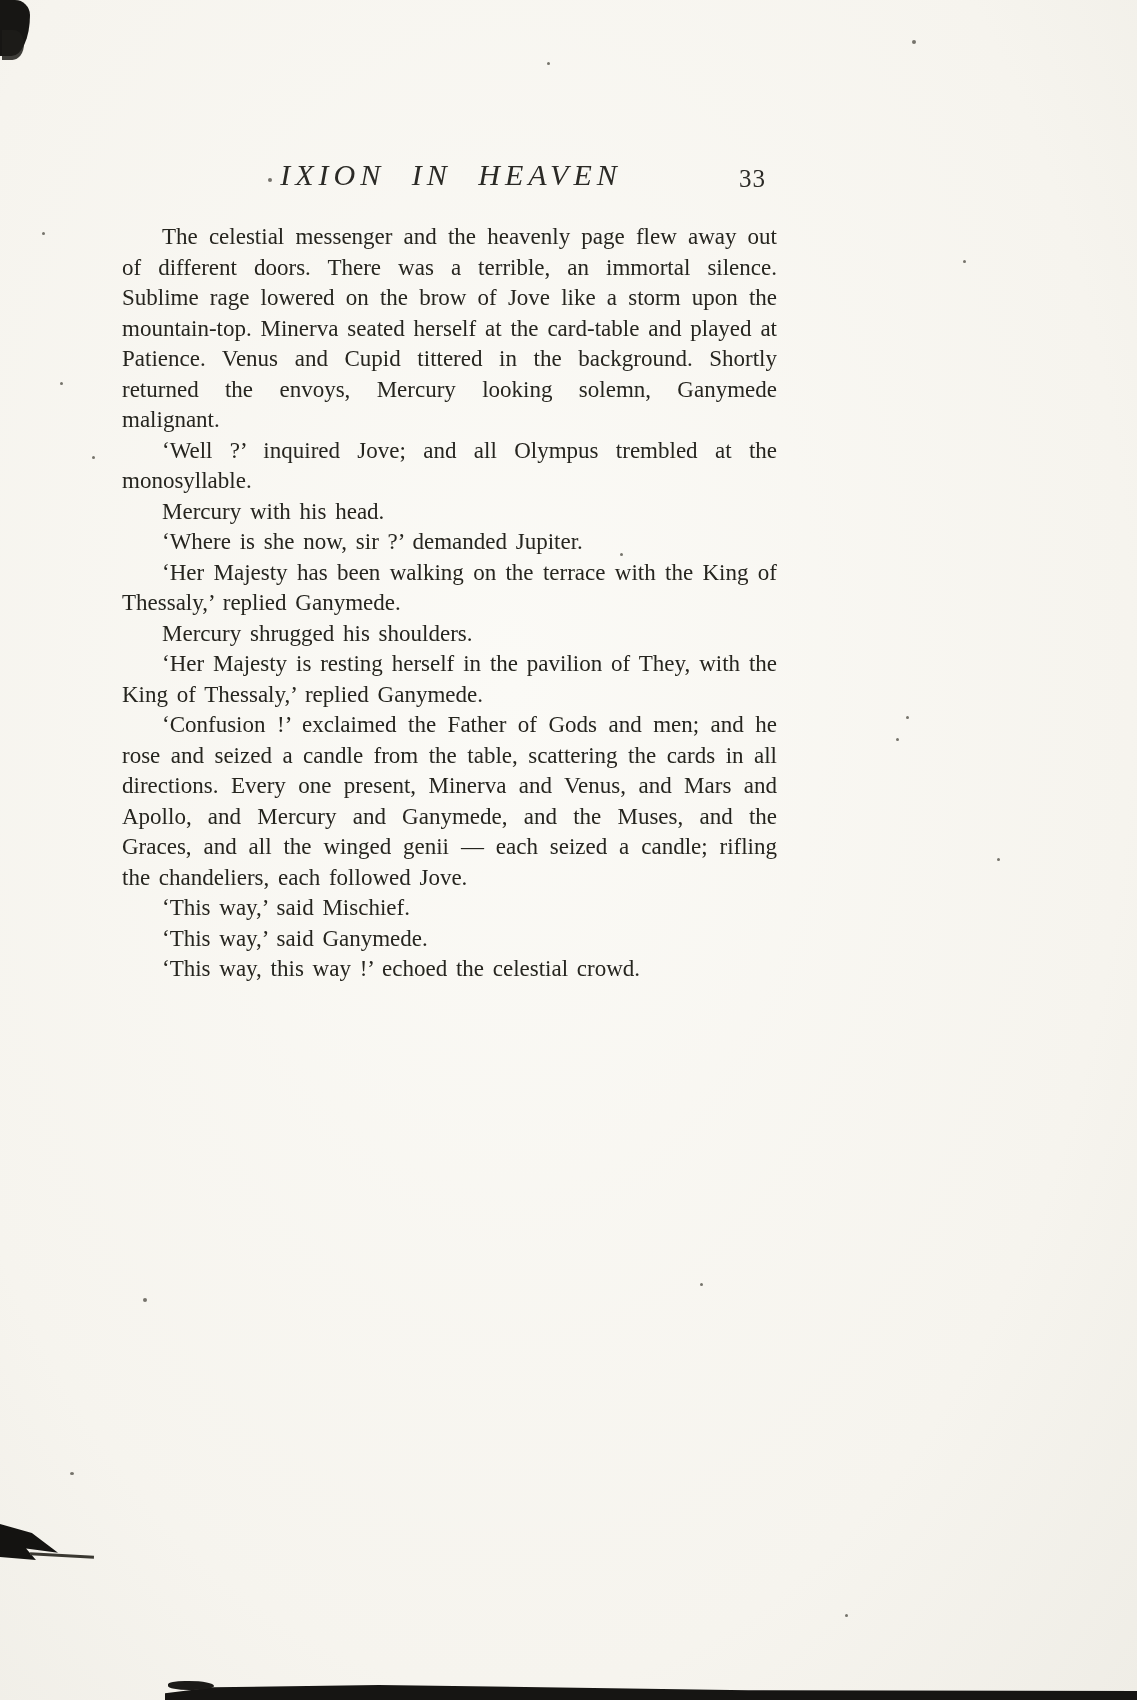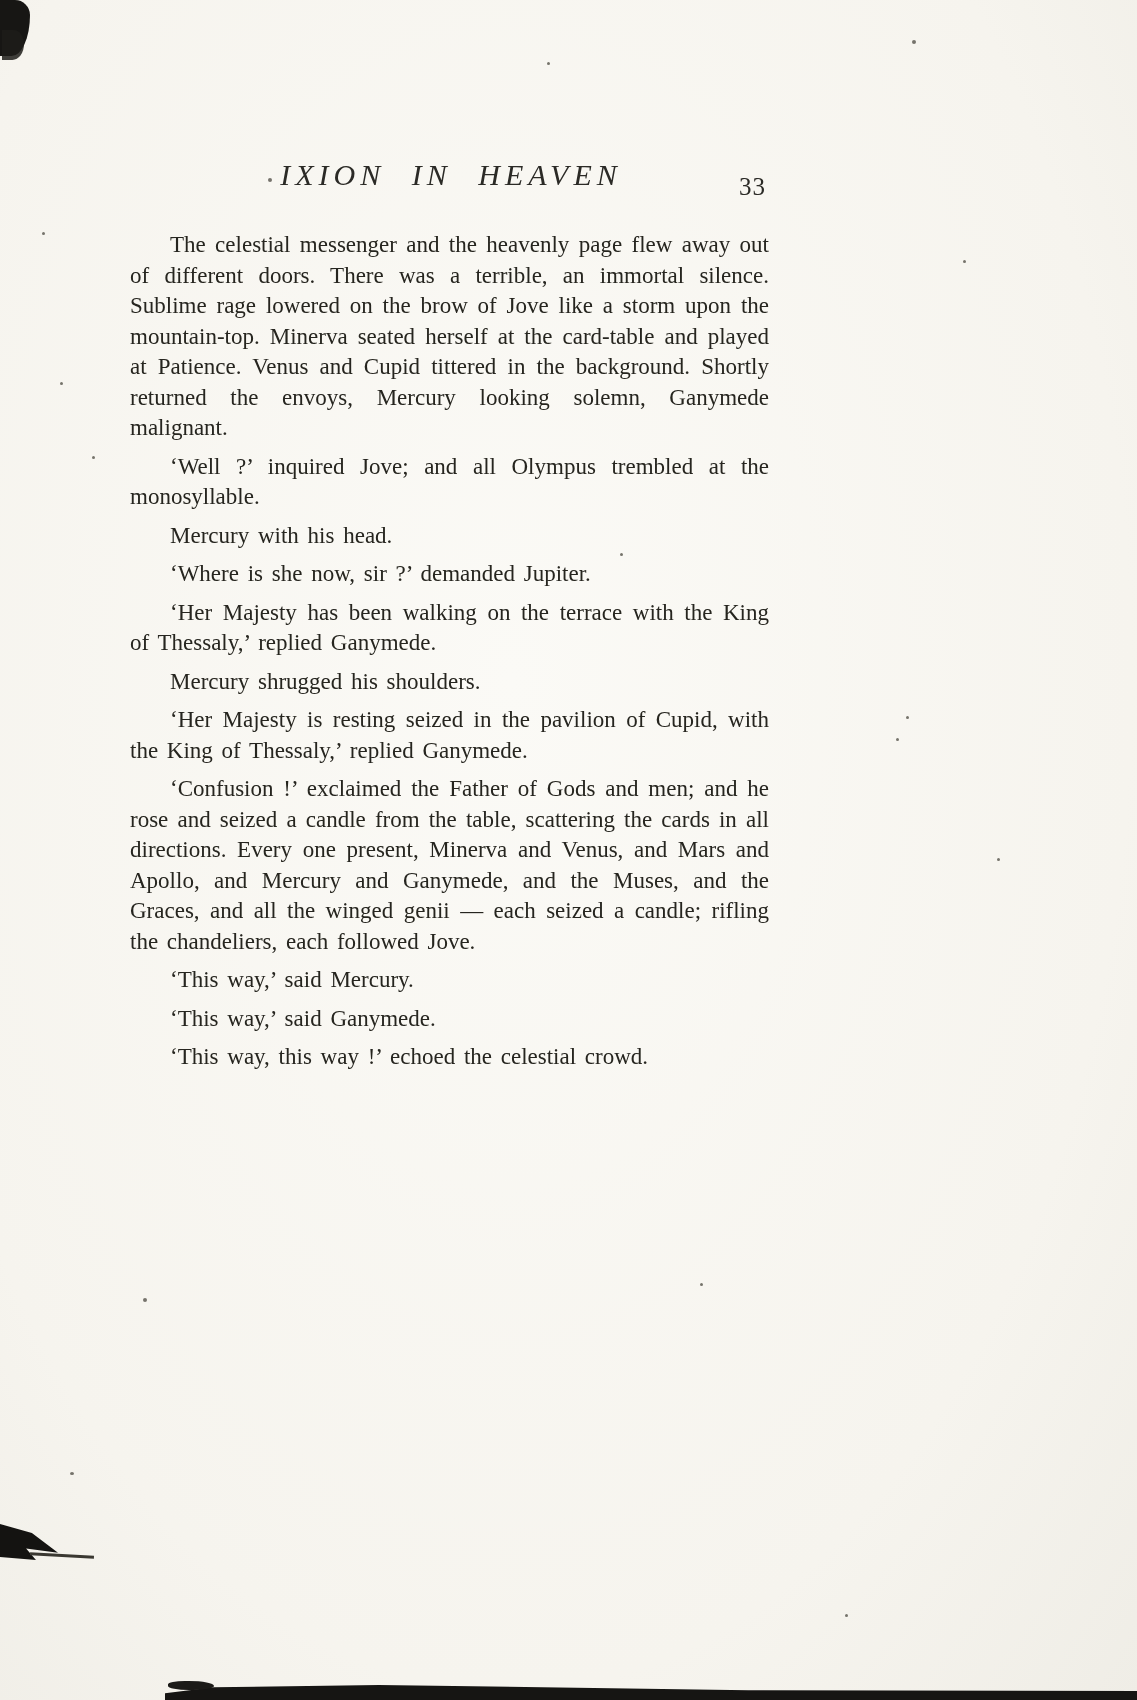--- a/index.html
+++ b/index.html
@@ -39,37 +39,36 @@
     color: #2b2a26;
     font-style: italic;
   }
   .running-head .page-number {
     position: absolute;
     right: 14px;
     top: 7px;
     font-size: 25px;
     letter-spacing: 1px;
     color: #2b2a26;
-    margin-top: 8px;
   }
 
   
   .text-block {
     position: absolute;
     left: 122px;
     top: 222px;
     width: 655px;
     font-size: 23px;
     line-height: 30.5px;
     text-align: justify;
     word-spacing: 3px;
     color: #26251f;
   }
   .text-block p {
-    margin: 8px;
+    margin: 0;
     text-indent: 40px;
   }
 
   
   .ink-blot-top-left {
     position: absolute;
     left: 0; top: 0;
     width: 30px; height: 56px;
     background: #171614;
     border-radius: 0 65% 80% 0 / 0 35% 95% 0;
@@ -131,23 +130,23 @@
     <span class="page-number">33</span>
   </div>
 
   <div class="text-block">
     <p>The celestial messenger and the heavenly page flew away out of different doors. There was a terrible, an immortal silence. Sublime rage lowered on the brow of Jove like a storm upon the mountain-top. Minerva seated herself at the card-table and played at Patience. Venus and Cupid tittered in the background. Shortly returned the envoys, Mercury looking solemn, Ganymede malignant.</p>
     <p>‘Well ?’ inquired Jove; and all Olympus trembled at the monosyllable.</p>
     <p>Mercury with his head.</p>
     <p>‘Where is she now, sir ?’ demanded Jupiter.</p>
     <p>‘Her Majesty has been walking on the terrace with the King of Thessaly,’ replied Ganymede.</p>
     <p>Mercury shrugged his shoulders.</p>
-    <p>‘Her Majesty is resting seized in the pavilion of Cupid, with the King of Thessaly,’ replied Ganymede.</p>
+    <p>‘Her Majesty is resting herself in the pavilion of They, with the King of Thessaly,’ replied Ganymede.</p>
     <p>‘Confusion !’ exclaimed the Father of Gods and men; and he rose and seized a candle from the table, scattering the cards in all directions. Every one present, Minerva and Venus, and Mars and Apollo, and Mercury and Ganymede, and the Muses, and the Graces, and all the winged genii — each seized a candle; rifling the chandeliers, each followed Jove.</p>
-    <p>‘This way,’ said Mercury.</p>
+    <p>‘This way,’ said Mischief.</p>
     <p>‘This way,’ said Ganymede.</p>
     <p>‘This way, this way !’ echoed the celestial crowd.</p>
   </div>
 
   <div class="ink-blot-top-left"></div>
   <div class="ink-blot-bottom-left"></div>
   <div class="ink-tail-bottom-left"></div>
   <div class="page-edge-bar-bottom"></div>
   <div class="page-edge-nub-bottom"></div>
 

